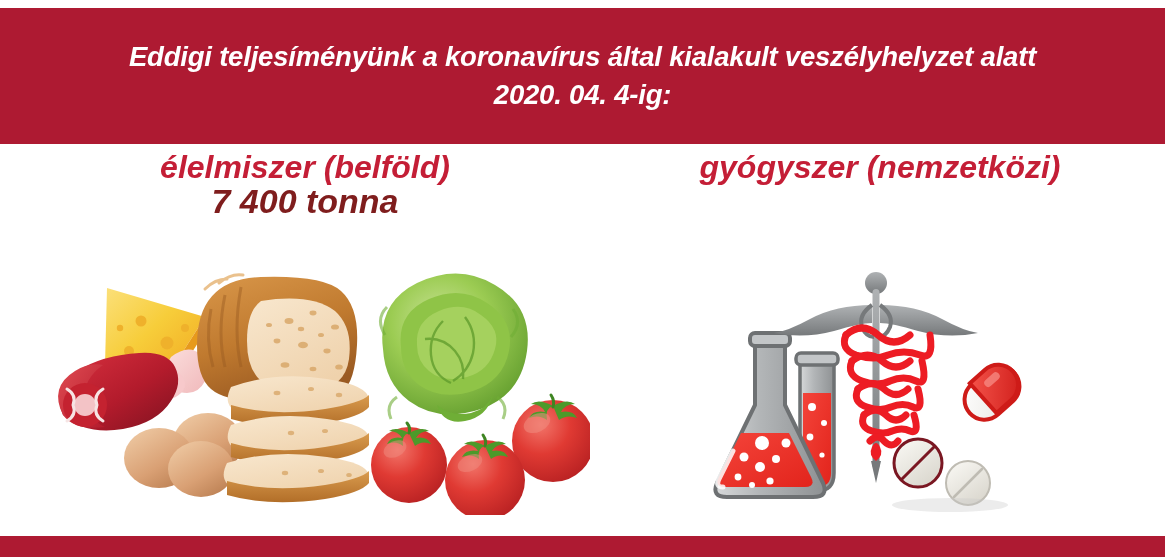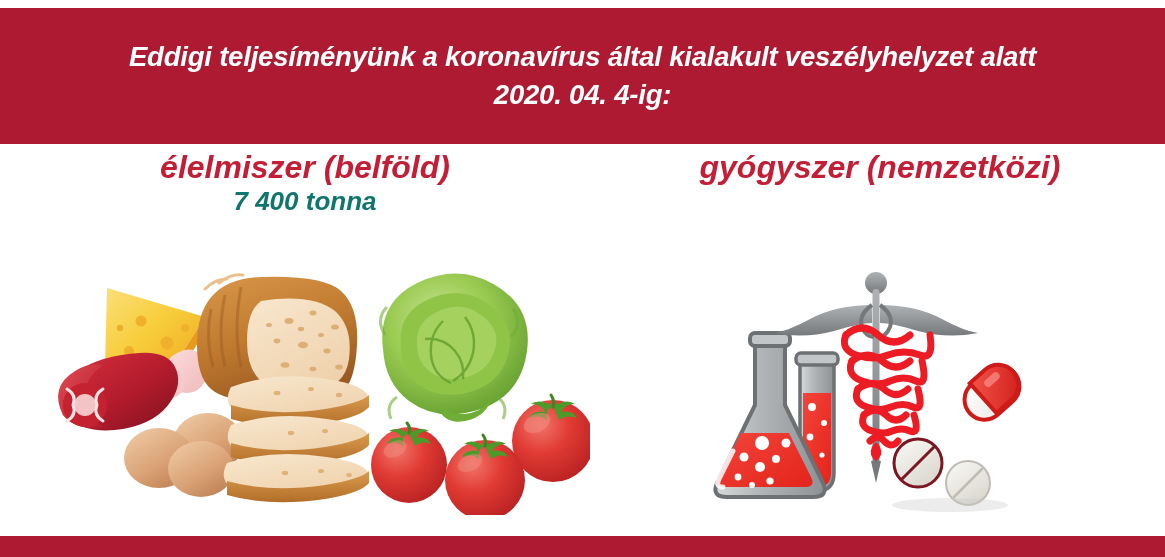--- a/index.html
+++ b/index.html
@@ -67,25 +67,25 @@
   .col-heading {
     color: #C41E36;
     font-family: "Liberation Sans", sans-serif;
     font-style: italic;
     font-weight: bold;
     font-size: 32px;
     line-height: 34px;
     white-space: nowrap;
   }
   .col-amount {
-    color: #0f766e;
+    color: #7f1d1d;
     font-family: "Liberation Sans", sans-serif;
     font-style: italic;
     font-weight: bold;
-    font-size: 26px;
+    font-size: 34px;
     line-height: 34px;
     white-space: nowrap;
   }
 
   
   .art {
     position: absolute;
   }
   .art-food { left: 45px;  top: 265px; width: 545px; height: 250px; }
   .art-med  { left: 700px; top: 265px; width: 345px; height: 255px; }

